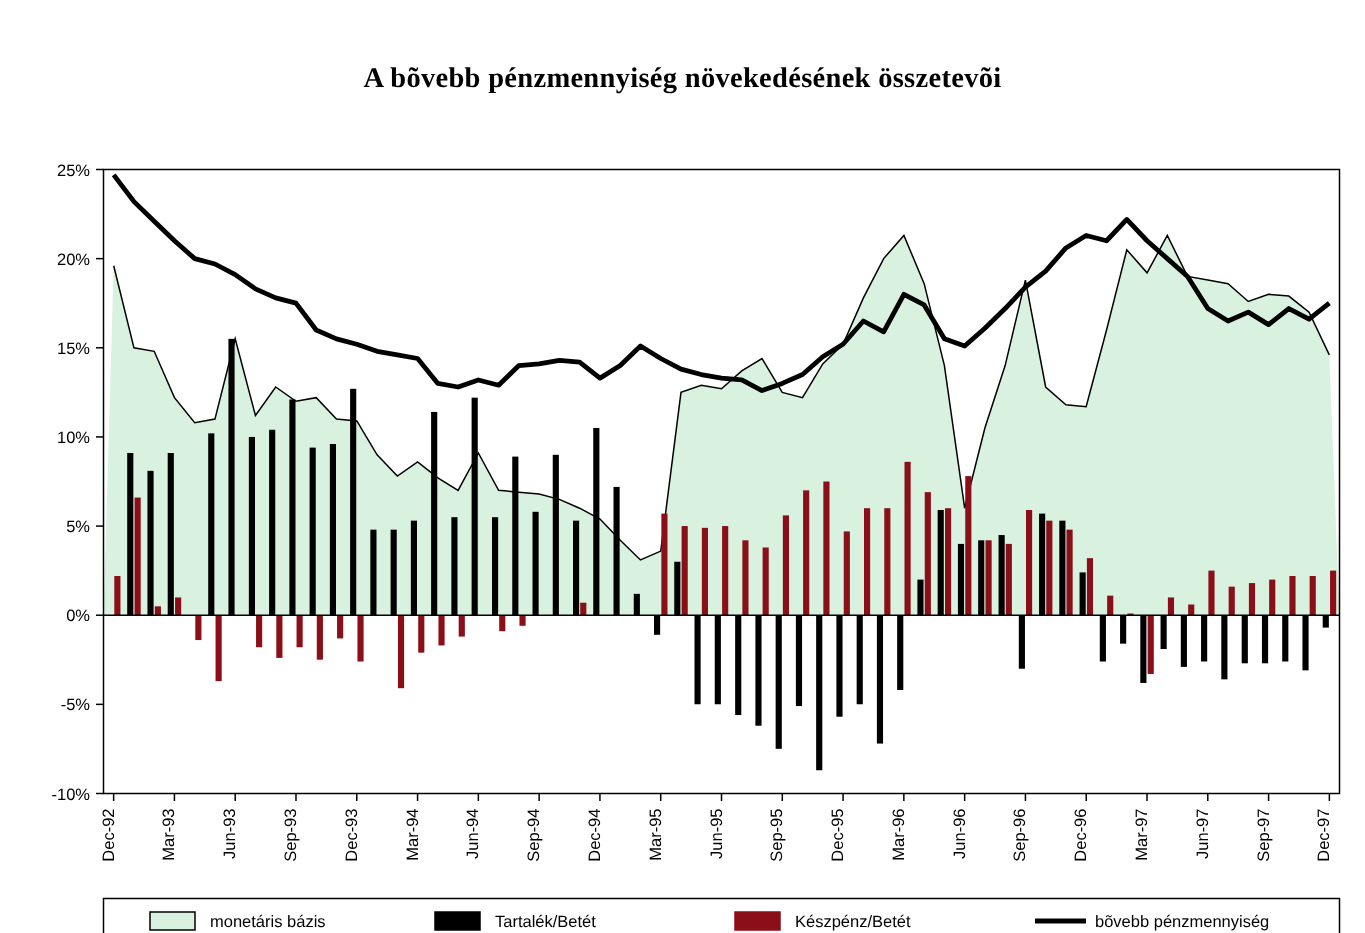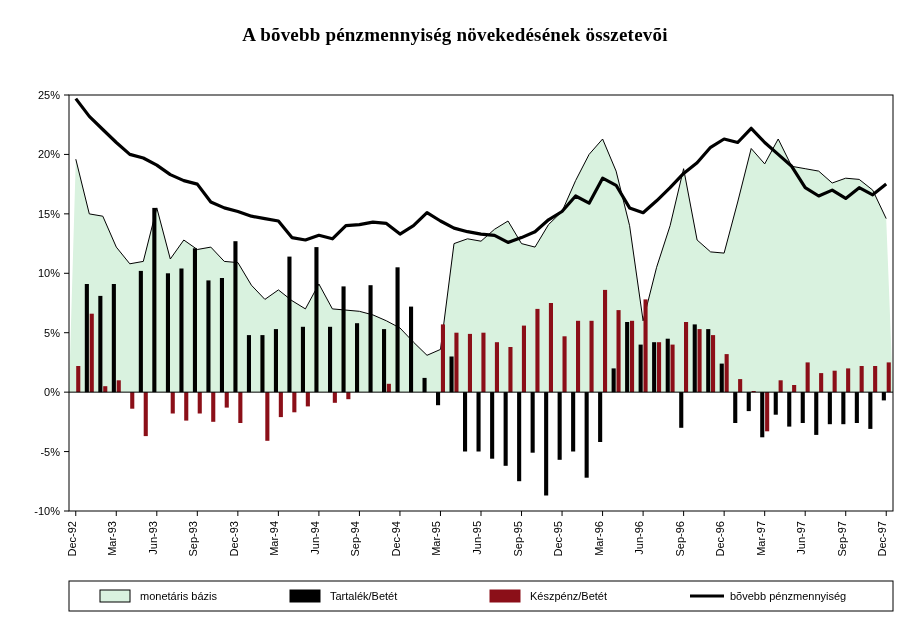--- a/index.html
+++ b/index.html
@@ -10,21 +10,21 @@
   body {
     width: 910px;
     height: 622px;
     font-family: "Liberation Serif", serif;
     color: #000000;
     position: relative;
     overflow: hidden;
   }
   #chart-root {
     position: absolute;
-    left: 0; top: 0;
+    left: 0; top: 18px;
     width: 910px;
     height: 452px;
   }
   .chart-title {
     position: absolute;
     left: 0;
     top: 24px;
     width: 910px;
     text-align: center;
     font-family: "Liberation Serif", serif;

